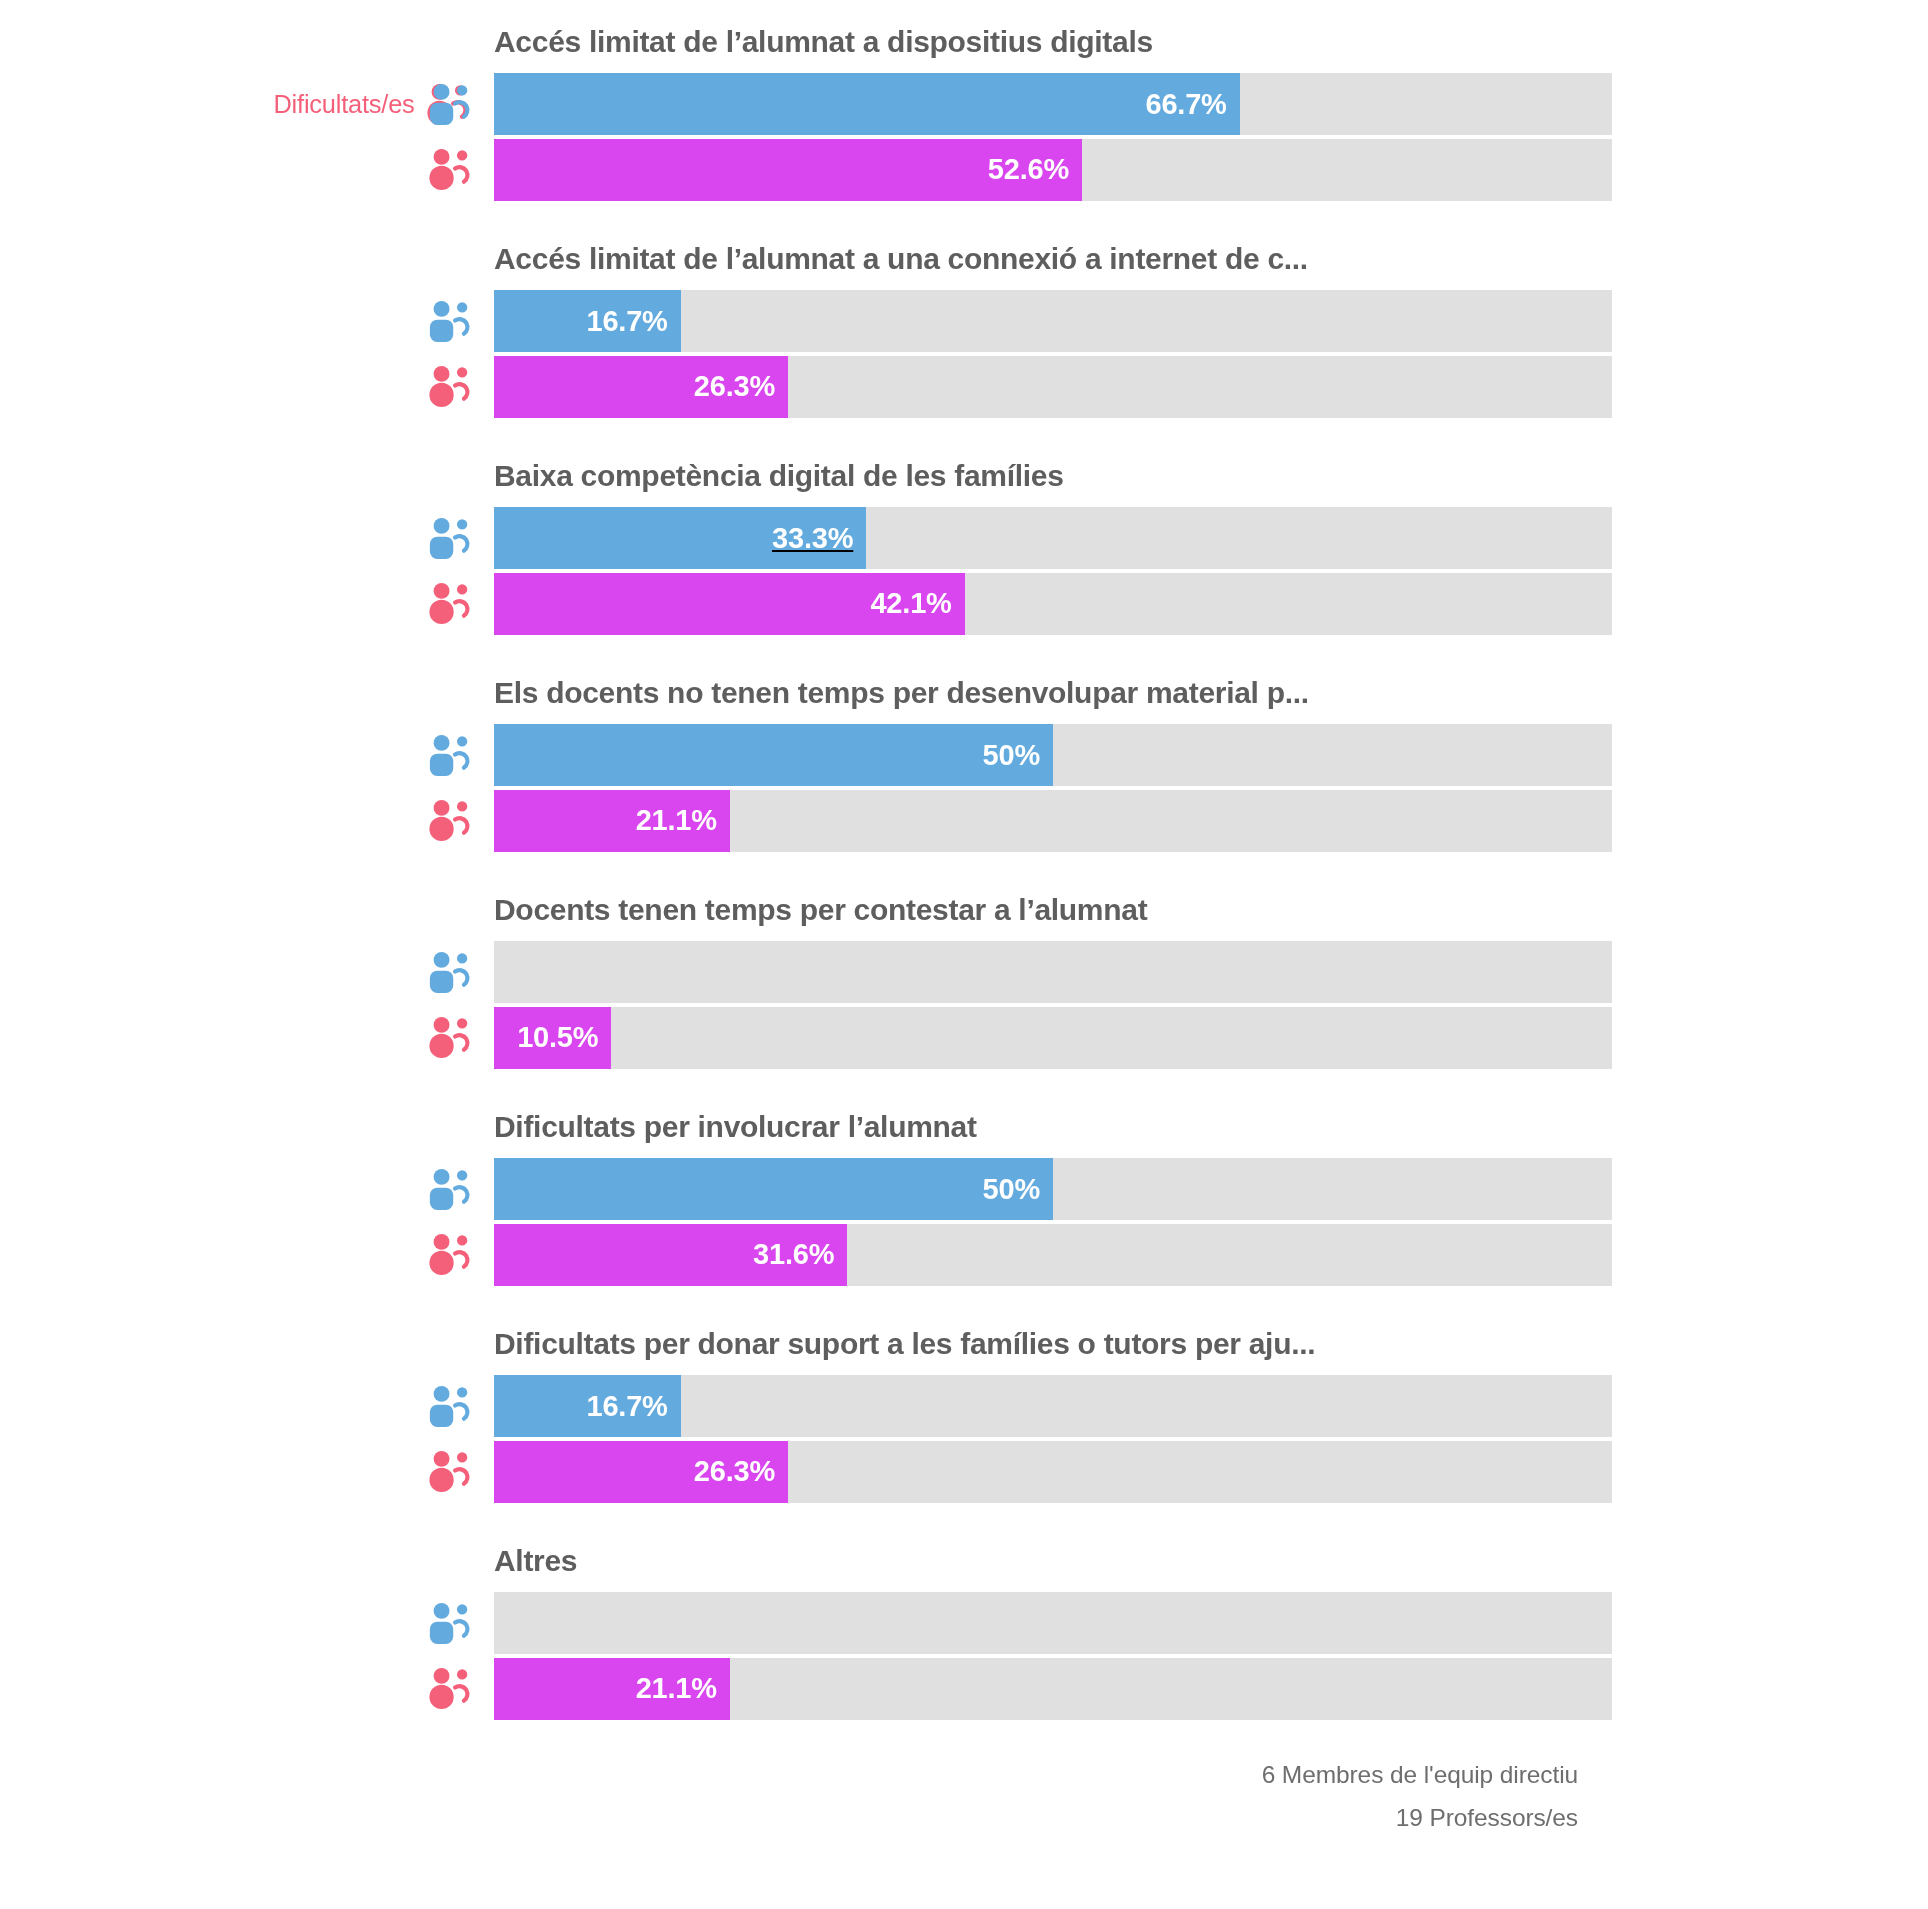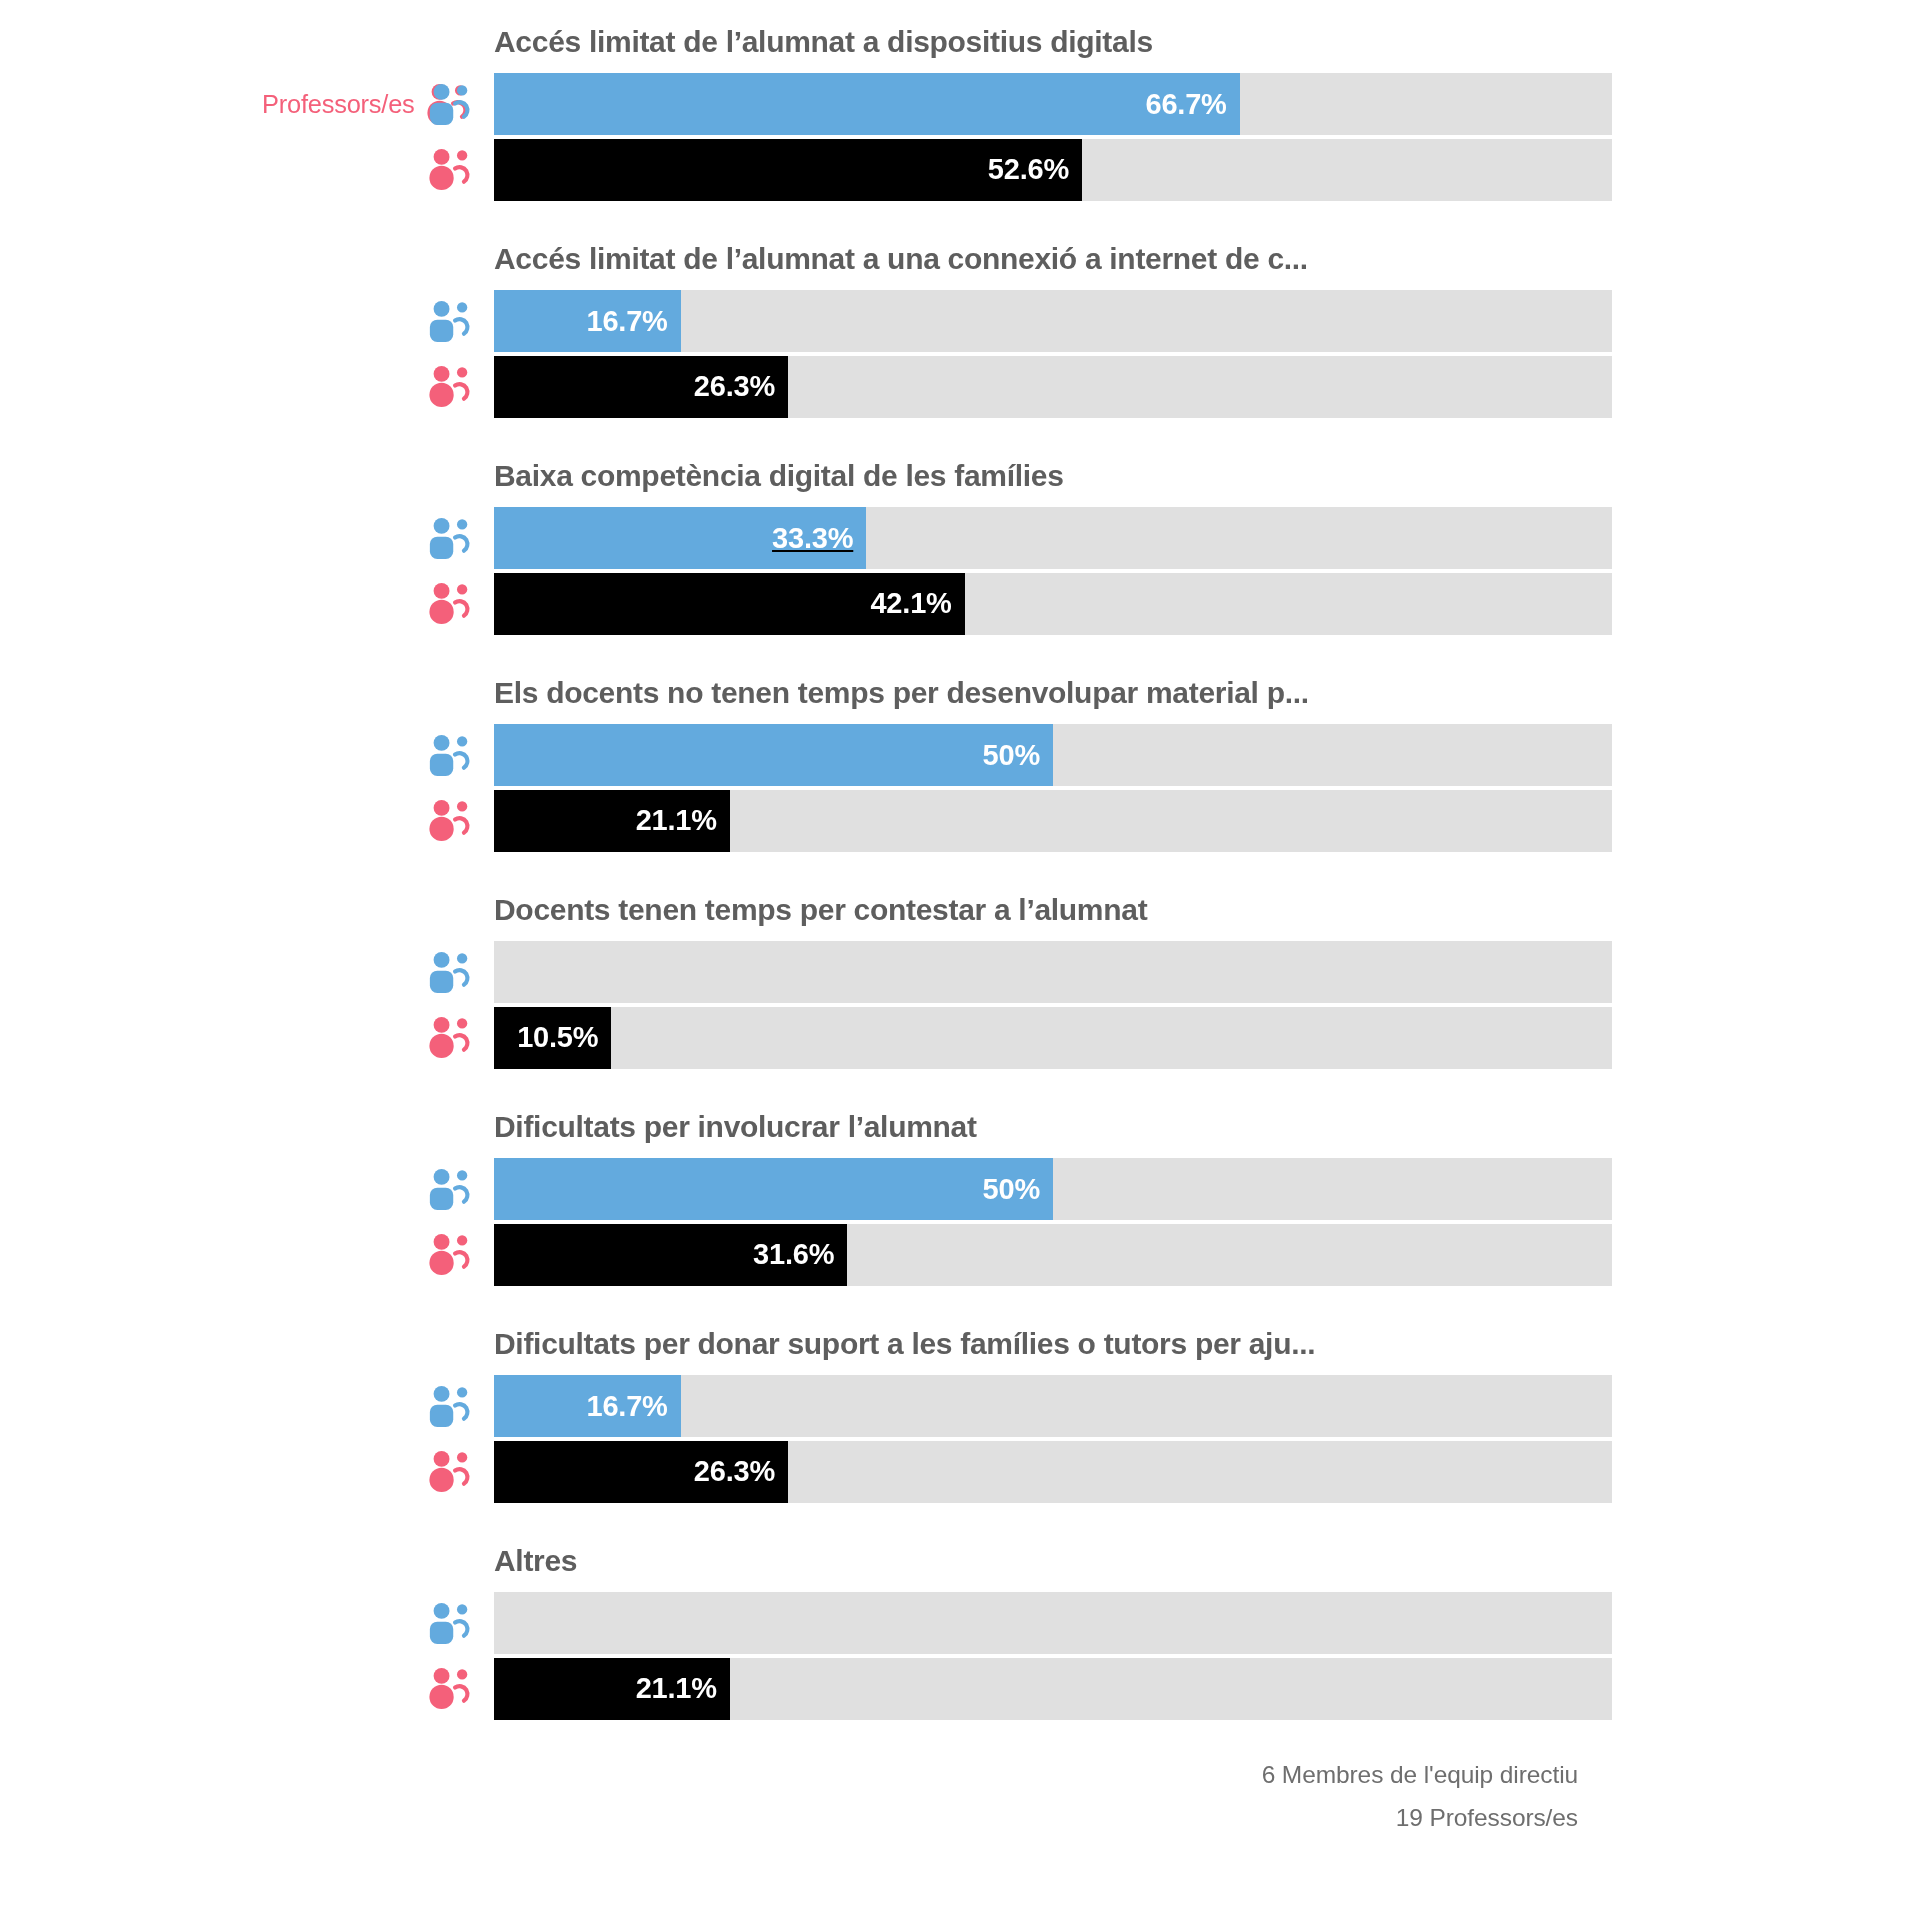--- a/index.html
+++ b/index.html
@@ -106,21 +106,21 @@
   .bar-fill {
     position: absolute;
     left: 0;
     top: 0;
     bottom: 0;
     display: flex;
     align-items: center;
     justify-content: flex-end;
   }
   .bar-fill.blue { background: #63aade; }
-  .bar-fill.red  { background: #000000; }
+  .bar-fill.red  { background: #d946ef; }
   .bar-value {
     color: #ffffff;
     font-size: 29px;
     font-weight: bold;
     padding-right: 13px;
     white-space: nowrap;
     letter-spacing: -0.2px;
   }
 
   
@@ -139,21 +139,21 @@
     letter-spacing: -0.1px;
   }
 </style>
 </head>
 <body>
 
 <div id="chart-root">
 
   <div class="legend">
     <div class="legend-row">
-      <span class="legend-label red">Professors/es</span>
+      <span class="legend-label red">Dificultats/es</span>
       <span>
         <svg class="people-icon" viewBox="0 0 50 46" xmlns="http://www.w3.org/2000/svg">
           <circle cx="16.5" cy="9.5" r="8.5" fill="#f4607a"></circle>
           <circle cx="16.5" cy="32" r="13" fill="#f4607a"></circle>
           <circle cx="38.5" cy="8" r="5.5" fill="#f4607a"></circle>
           <path d="M31 22 a8.5 8.5 0 0 1 12 2.5 a9 9 0 0 1 -2.5 11.5" fill="none" stroke="#f4607a" stroke-width="4.5" stroke-linecap="round"></path>
         </svg>
       </span>
     </div>
   </div>

